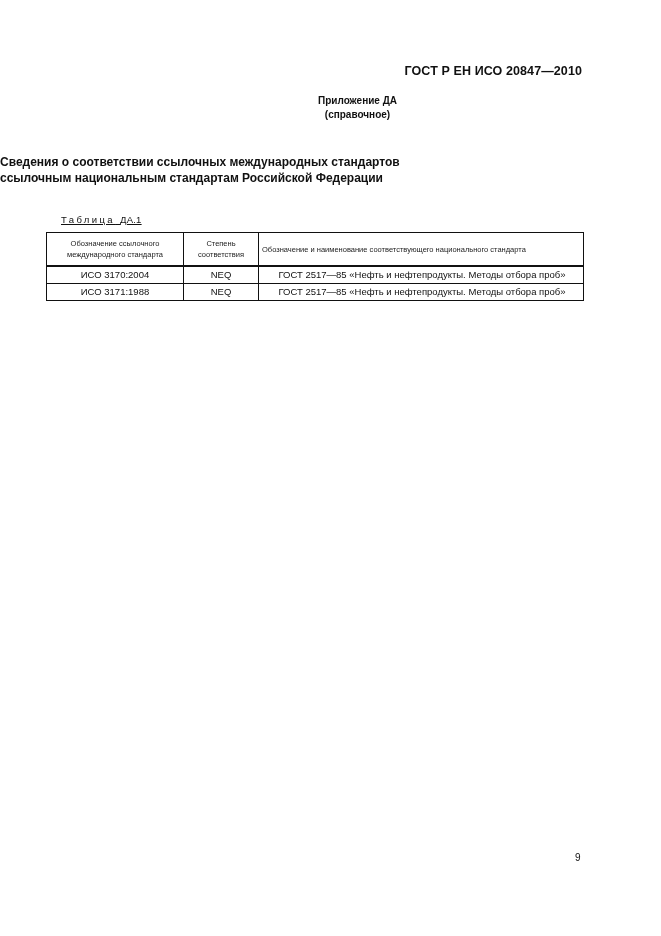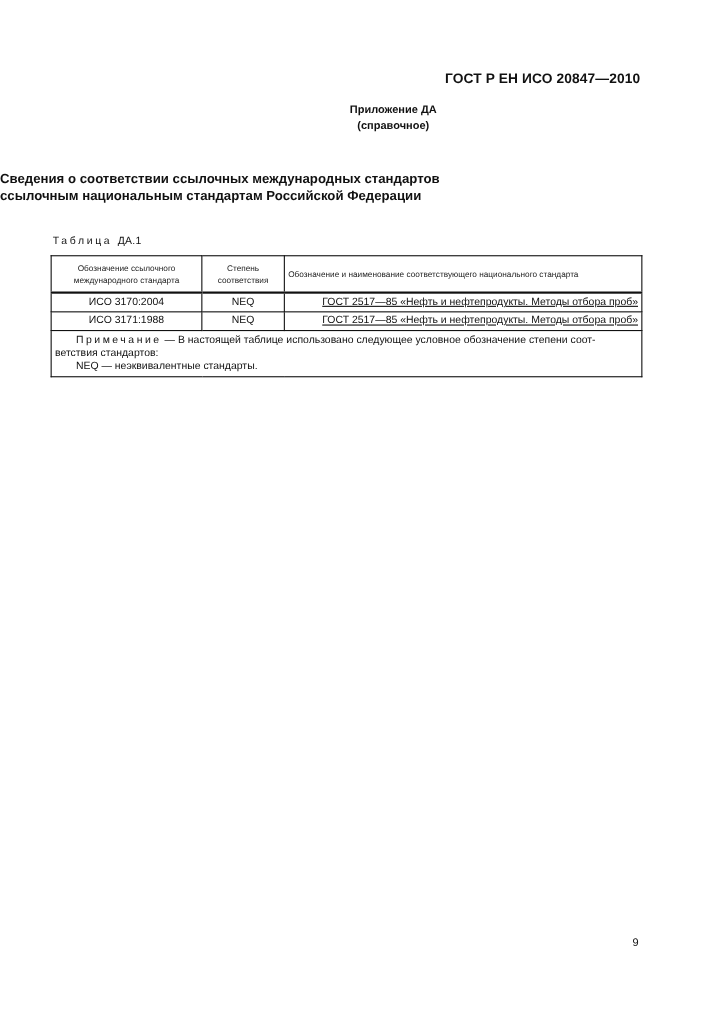--- a/index.html
+++ b/index.html
@@ -42,23 +42,24 @@
       left: 0;
       width: 661px;
       text-align: left;
       font-size: 12px;
       font-weight: bold;
       line-height: 15.5px;
     }
     .table-caption {
       position: absolute;
       top: 214px;
-      left: 48px;
+      left: 61px;
       font-size: 9.5px;
       letter-spacing: 2.4px;
+      text-decoration: underline;
     }
     .table-caption .num { letter-spacing: 0.2px; }
     table.main {
       position: absolute;
       top: 232px;
       left: 46px;
       width: 538px;
       border-collapse: collapse;
       font-size: 9.5px;
     }
@@ -72,21 +73,21 @@
       line-height: 11px;
       height: 32px;
       color: #222;
       border-bottom: 2px solid #111;
     }
     table.main th.c1 { width: 130px; text-align: center; border-radius: 16px; }
     table.main th.c2 { width: 68px; text-align: center; }
     table.main th.c3 { text-align: left; }
     table.main td { height: 16px; line-height: 16px; margin-left: 10px; }
     table.main td.c1, table.main td.c2 { text-align: center; }
-    table.main td.c3 { text-align: right; padding-left: 5px; text-decoration: underline; }
+    table.main td.c3 { text-align: center; padding-left: 5px; }
     table.main td.note {
       font-size: 9.5px;
       line-height: 11.5px;
       padding: 3px 3px 3px 3px;
       height: auto;
     }
     .spaced { letter-spacing: 2.3px; }
     .note .indent { padding-left: 19px; }
     .page-num {
       position: absolute;
@@ -135,23 +136,16 @@
     <tr>
       <td class="c1">ИСО 3170:2004</td>
       <td class="c2">NEQ</td>
       <td class="c3">ГОСТ 2517—85 «Нефть и нефтепродукты. Методы отбора проб»</td>
     </tr>
     <tr>
       <td class="c1">ИСО 3171:1988</td>
       <td class="c2">NEQ</td>
       <td class="c3">ГОСТ 2517—85 «Нефть и нефтепродукты. Методы отбора проб»</td>
     </tr>
-    <tr>
-      <td class="note" colspan="3">
-        <div class="indent"><span class="spaced">Примечание</span><span> — В настоящей таблице использовано следующее условное обозначение степени соот-</span></div>
-        <div>ветствия стандартов:</div>
-        <div class="indent">NEQ — неэквивалентные стандарты.</div>
-      </td>
-    </tr>
   </tbody>
 </table>
 
 <div class="page-num">9</div>
 
 </body></html>

